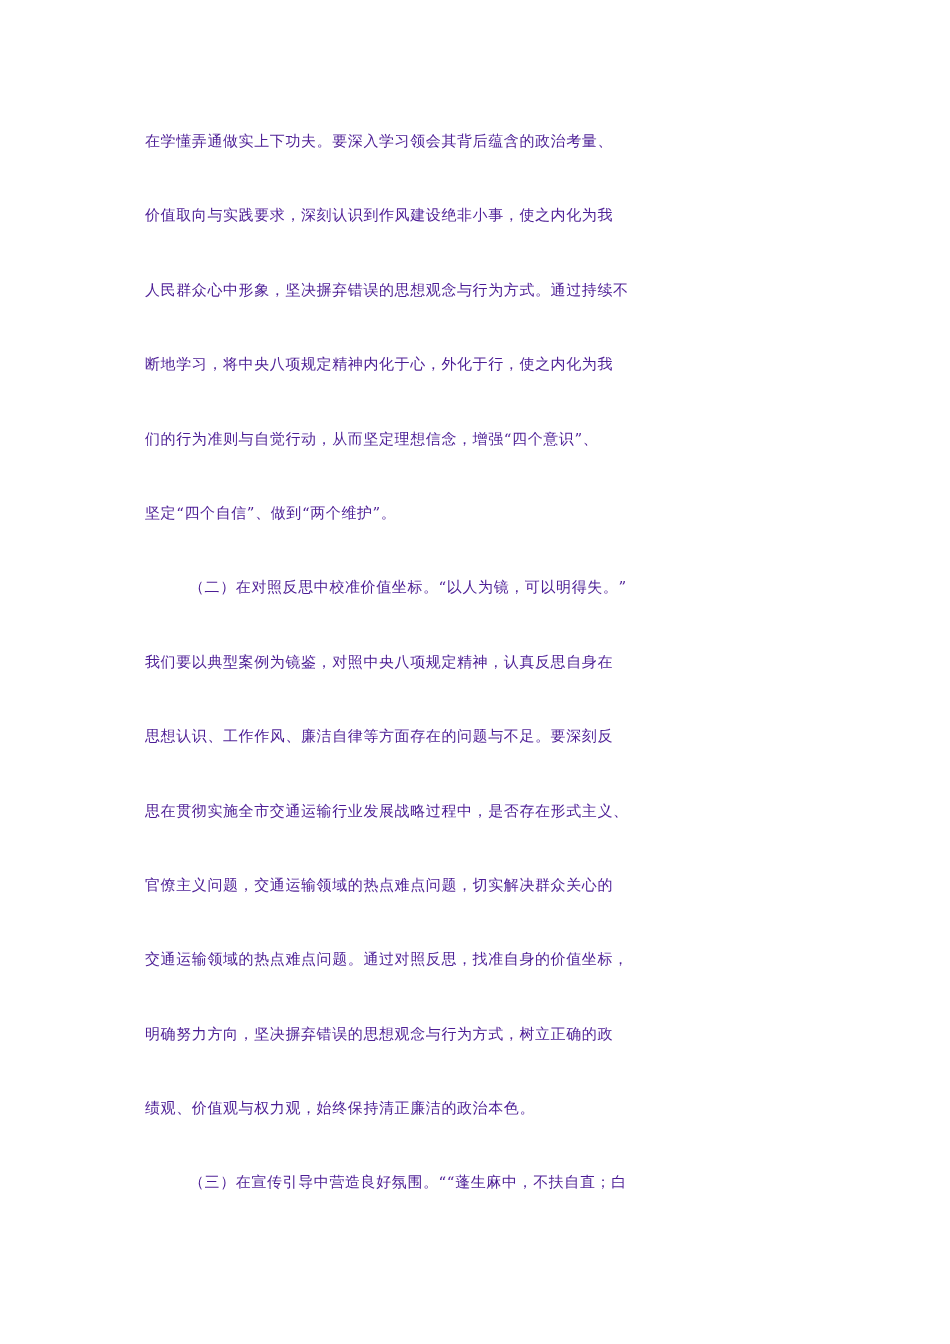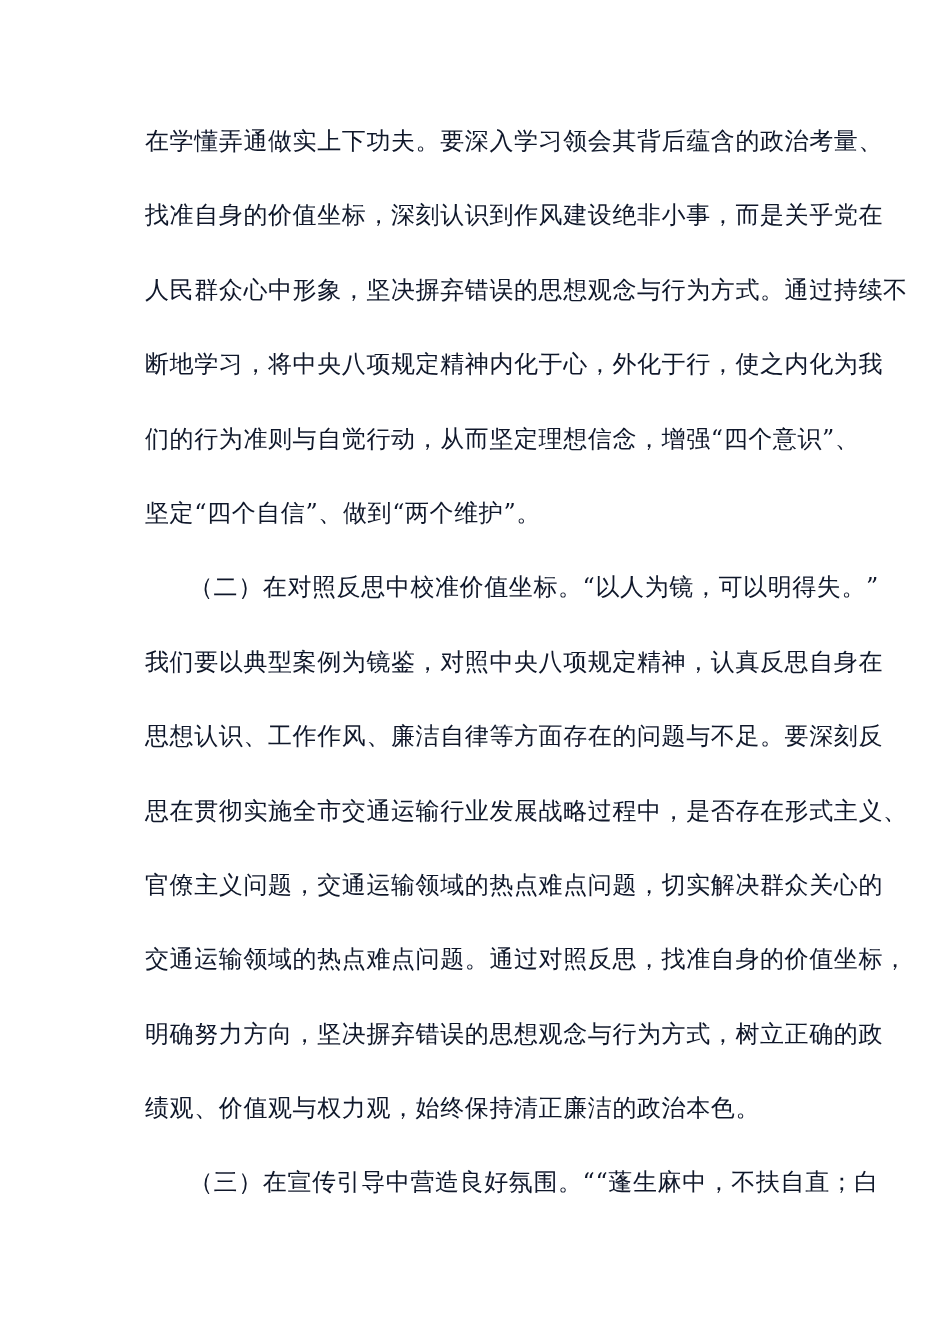--- a/index.html
+++ b/index.html
@@ -25,36 +25,36 @@
     }
     .text-block {
       position: absolute;
       left: 145px;
       top: 123px;
       width: 662px;
     }
     .line {
       height: 74.4px;
       line-height: 36px;
-      font-size: 24px;
+      font-size: 15px;
       letter-spacing: 0.6px;
       white-space: nowrap;
-      color: #0f172a;
+      color: #4c1d95;
     }
     .line.indent {
       padding-left: 44px;
     }
   </style>
 </head>
 <body>
 
 <div class="page">
   <div class="text-block">
     <div class="line">在学懂弄通做实上下功夫。要深入学习领会其背后蕴含的政治考量、</div>
-    <div class="line">找准自身的价值坐标，深刻认识到作风建设绝非小事，而是关乎党在</div>
+    <div class="line">价值取向与实践要求，深刻认识到作风建设绝非小事，使之内化为我</div>
     <div class="line">人民群众心中形象，坚决摒弃错误的思想观念与行为方式。通过持续不</div>
     <div class="line">断地学习，将中央八项规定精神内化于心，外化于行，使之内化为我</div>
     <div class="line">们的行为准则与自觉行动，从而坚定理想信念，增强“四个意识”、</div>
     <div class="line">坚定“四个自信”、做到“两个维护”。</div>
     <div class="line indent">（二）在对照反思中校准价值坐标。“以人为镜，可以明得失。”</div>
     <div class="line">我们要以典型案例为镜鉴，对照中央八项规定精神，认真反思自身在</div>
     <div class="line">思想认识、工作作风、廉洁自律等方面存在的问题与不足。要深刻反</div>
     <div class="line">思在贯彻实施全市交通运输行业发展战略过程中，是否存在形式主义、</div>
     <div class="line">官僚主义问题，交通运输领域的热点难点问题，切实解决群众关心的</div>
     <div class="line">交通运输领域的热点难点问题。通过对照反思，找准自身的价值坐标，</div>

